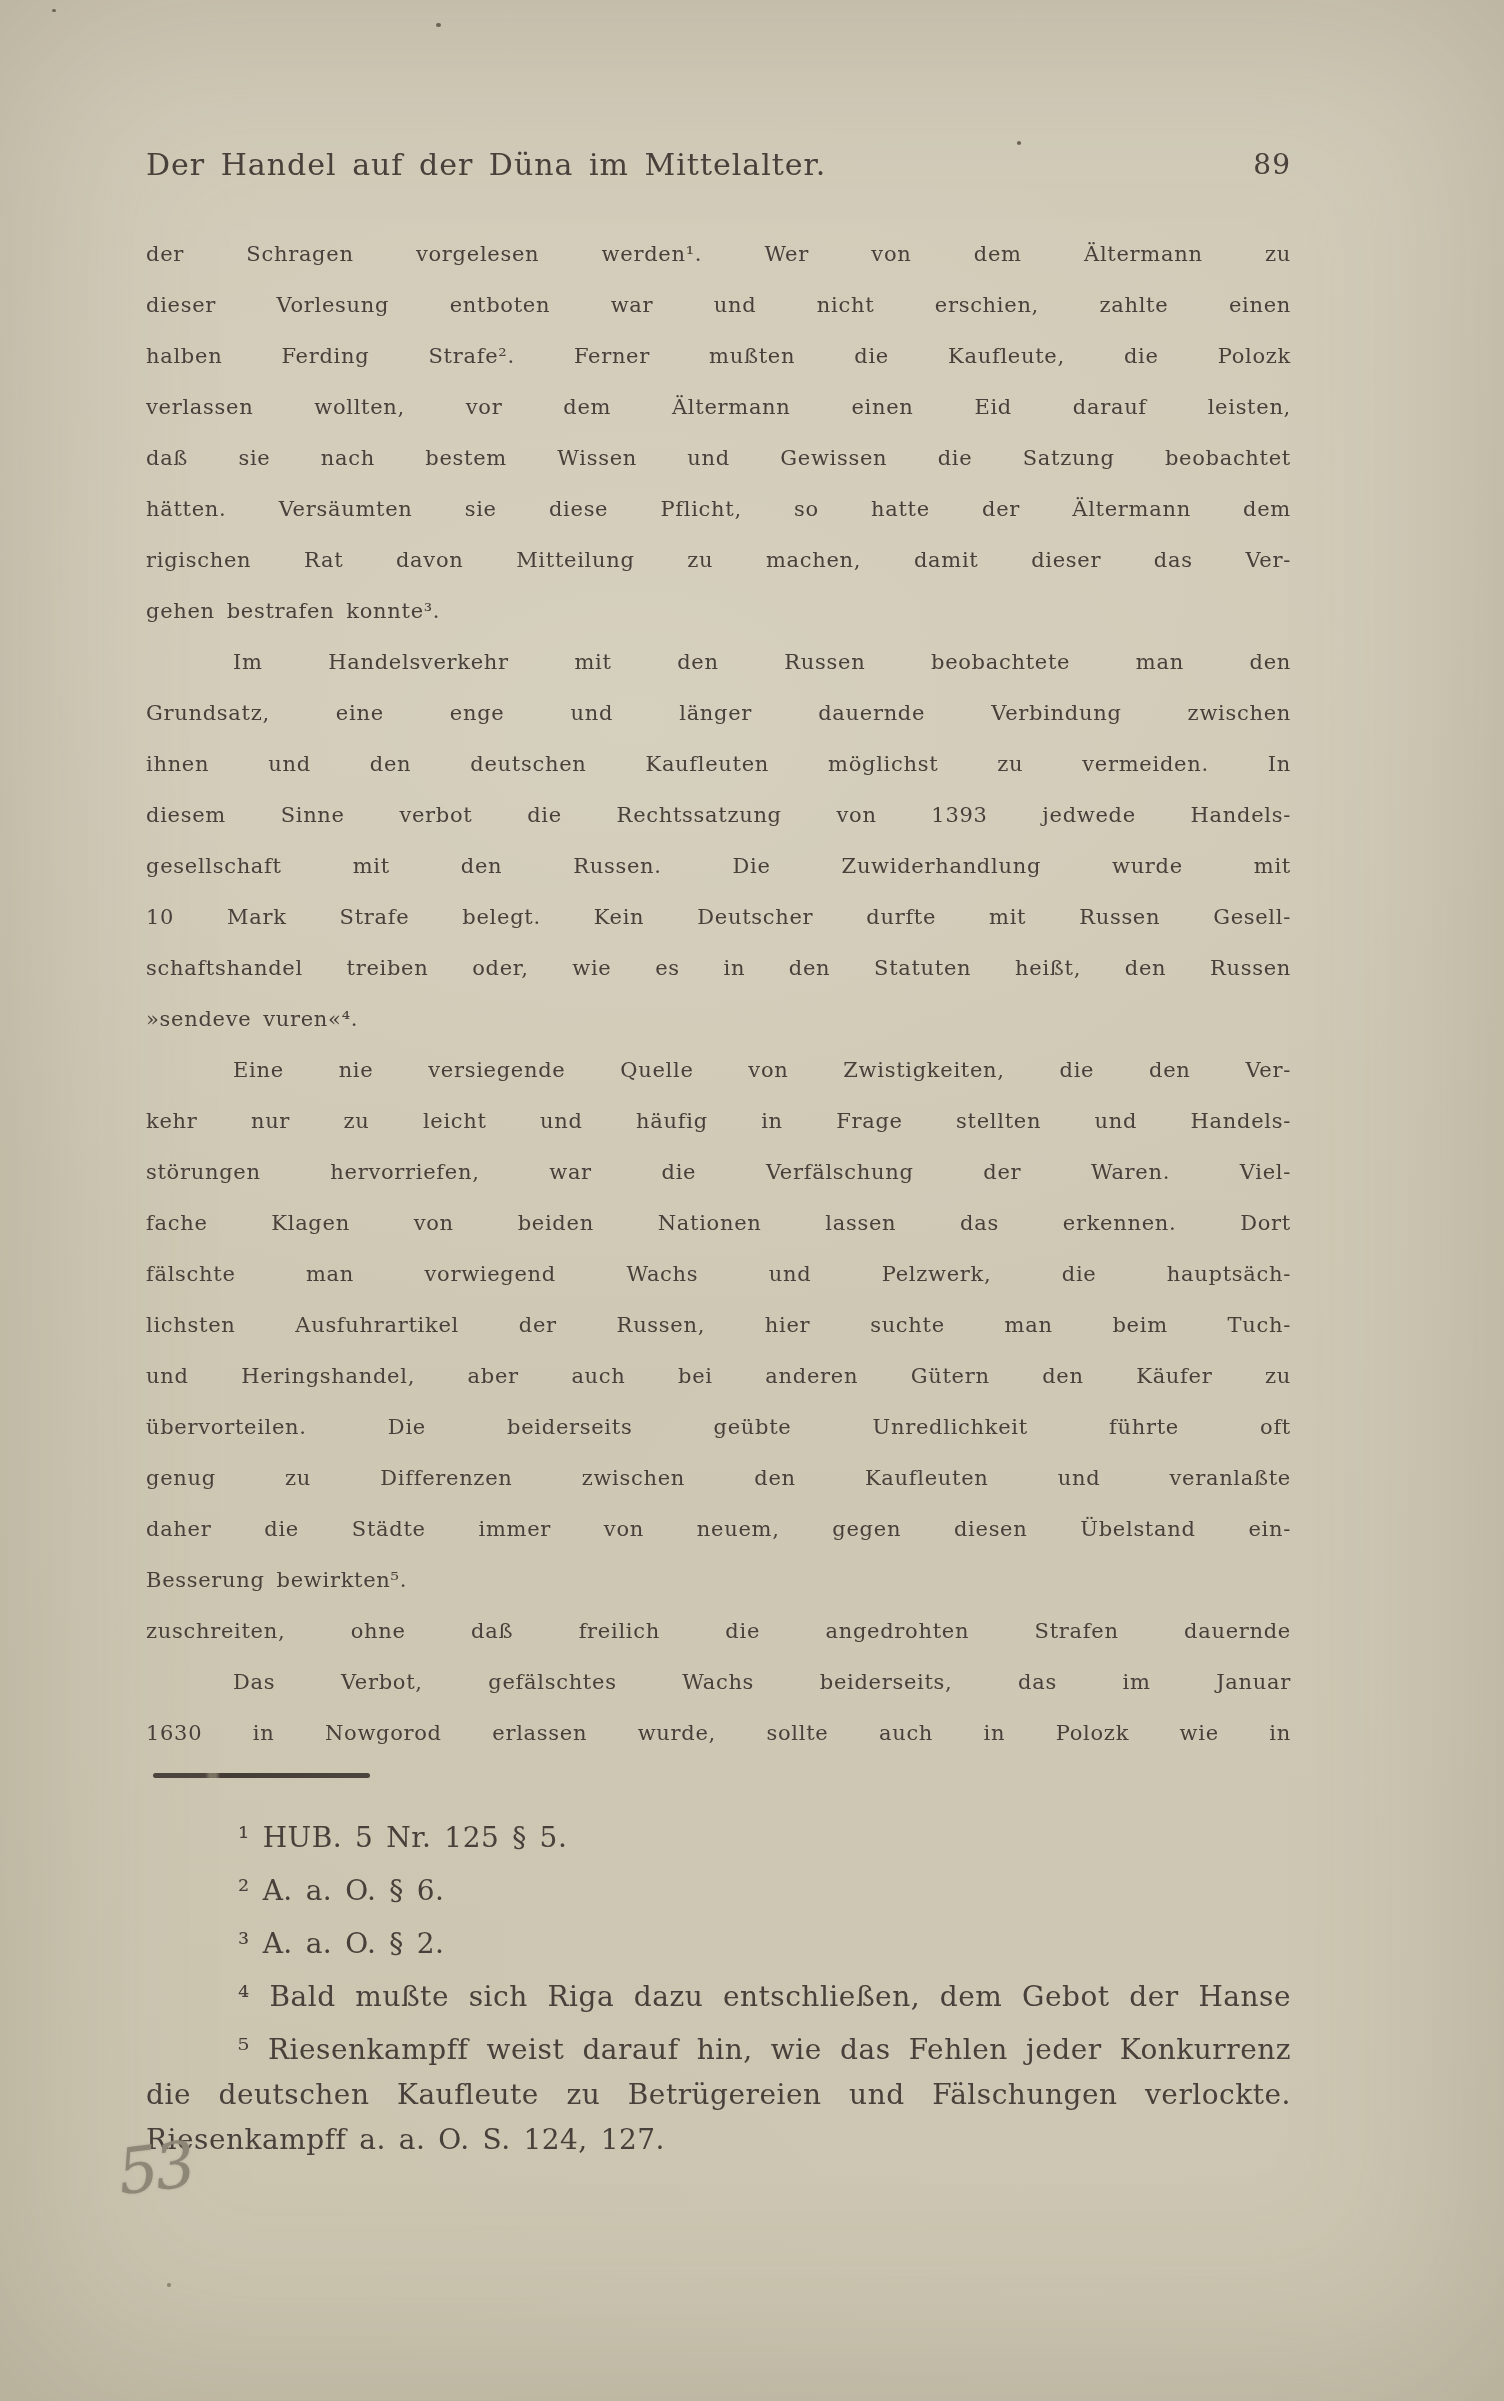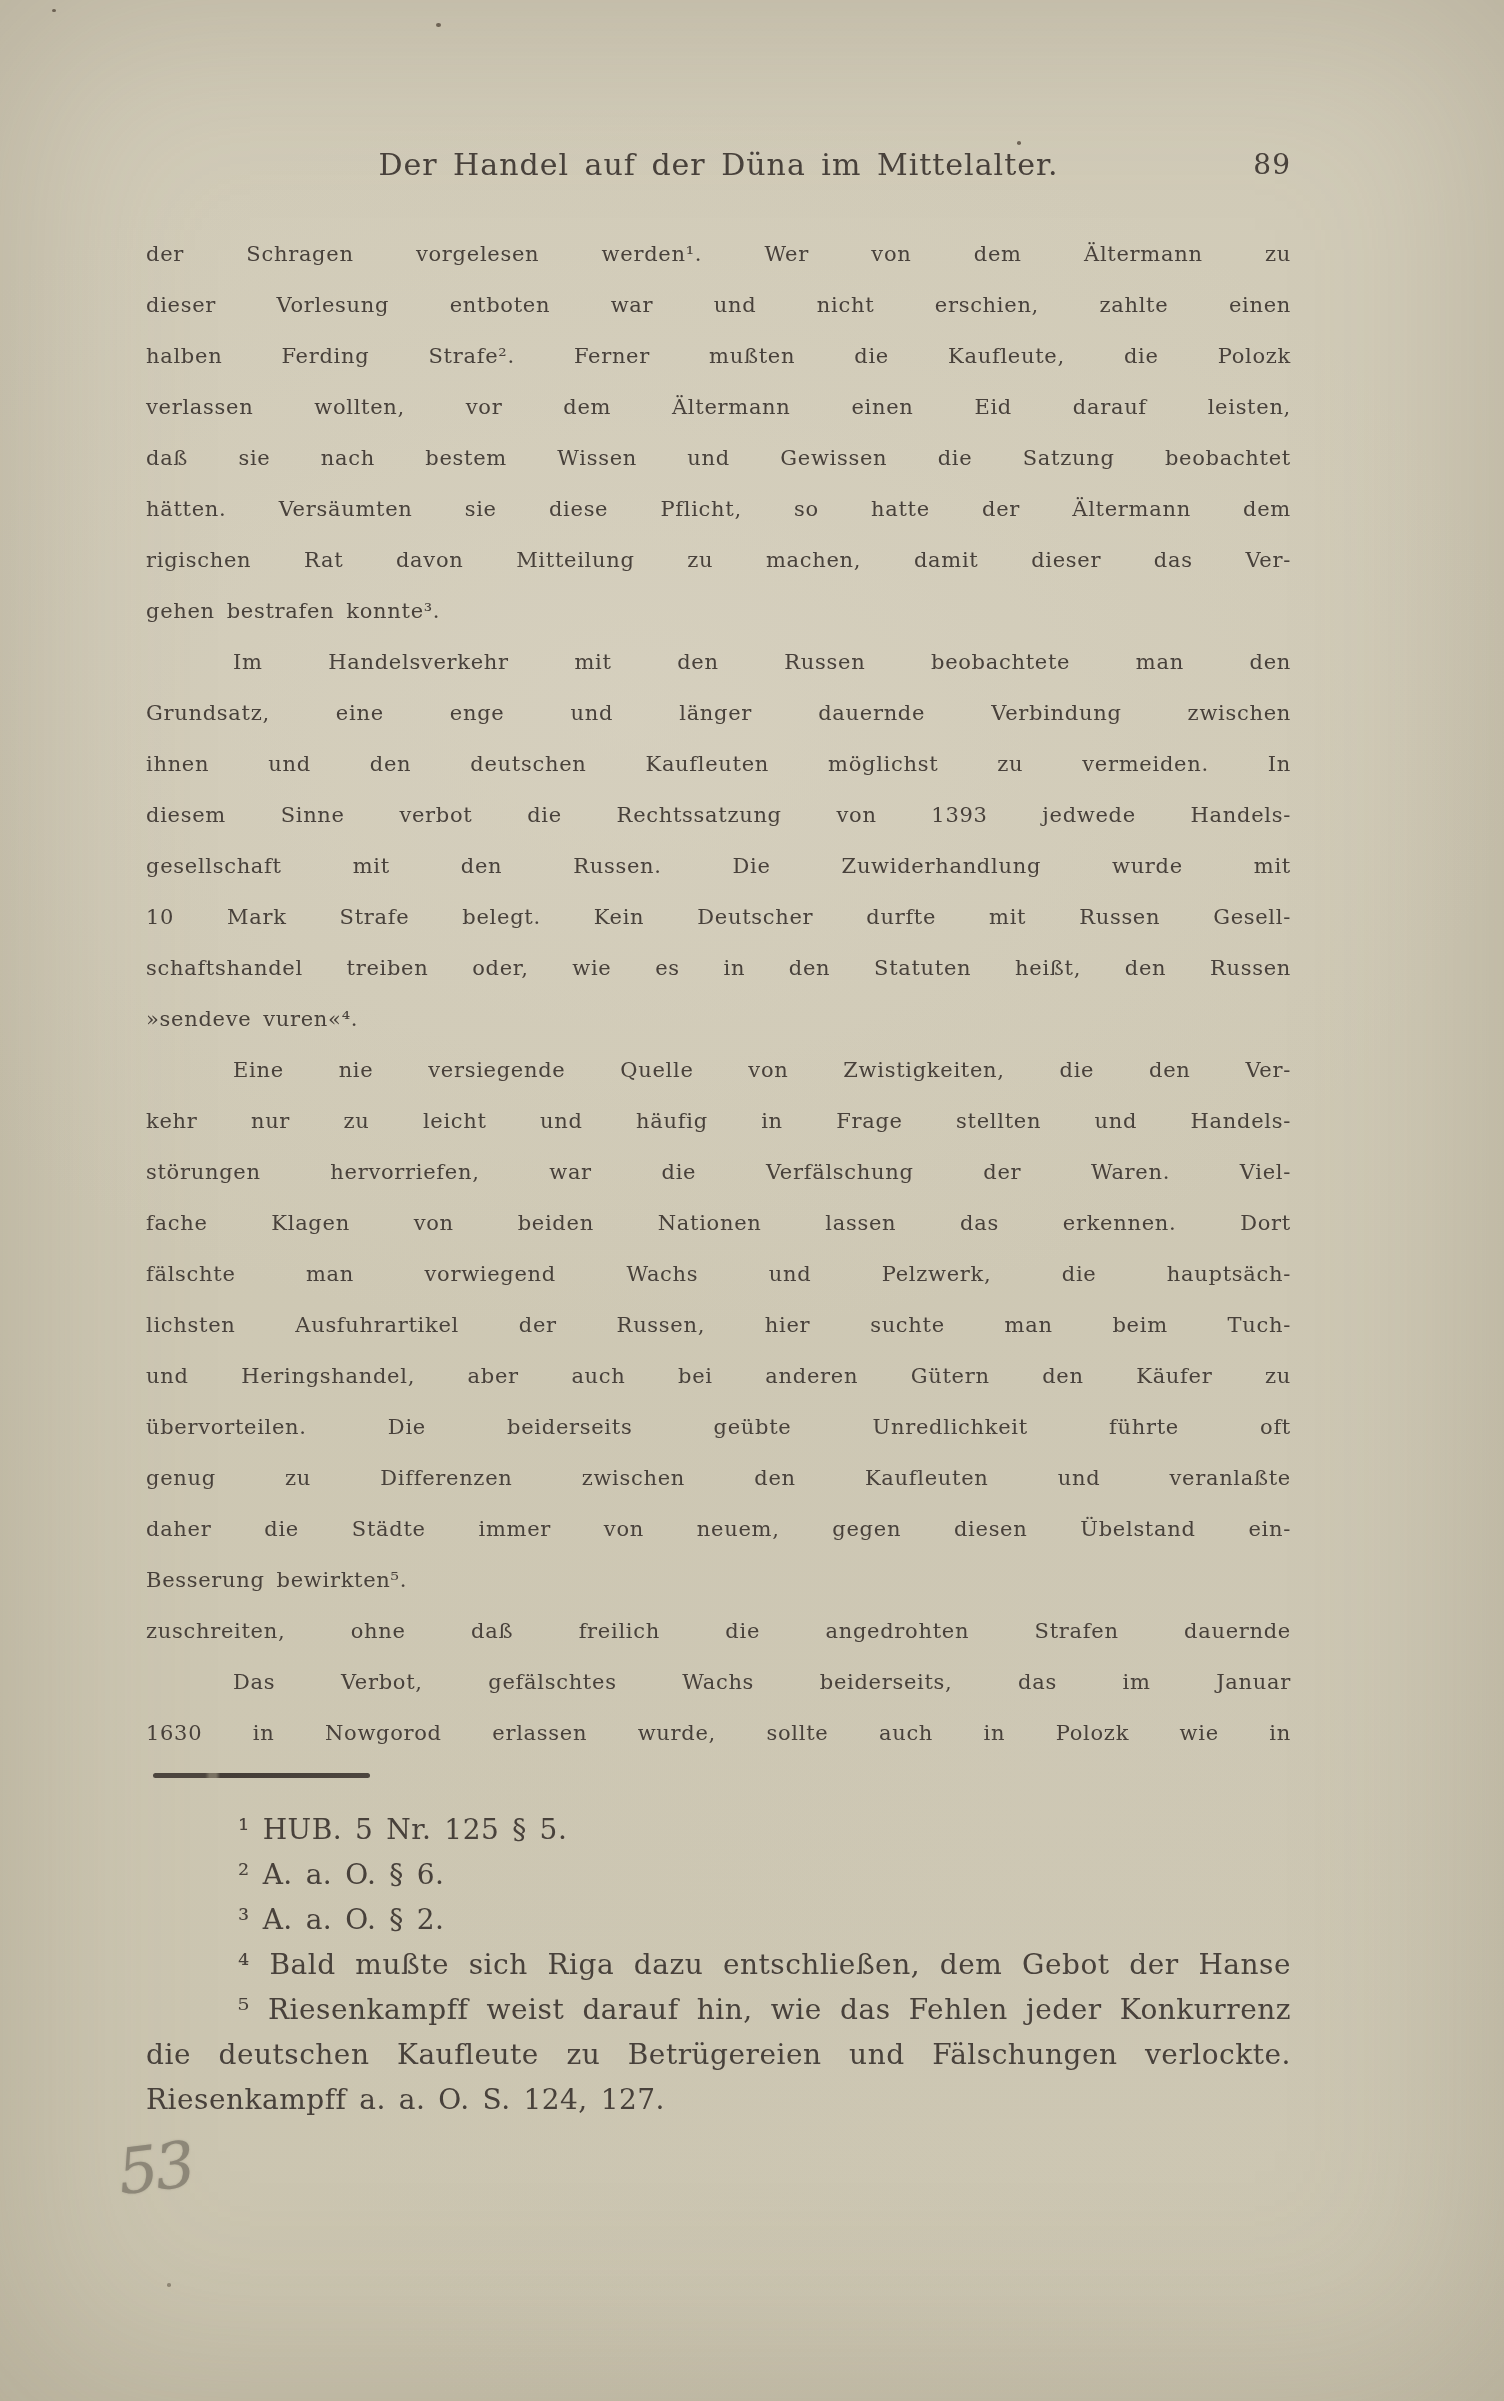--- a/index.html
+++ b/index.html
@@ -22,21 +22,21 @@
     pointer-events: none;
   }
   .page-header {
     position: absolute;
     left: 146px; top: 142px; width: 1145px; height: 45px;
     font-size: 30px; line-height: 45px;
     letter-spacing: 1px;
     word-spacing: 5px;
   }
   .page-header .title {
-    display: block; text-align: center;
+    display: block; 
     filter: blur(0.2px);
   }
   .page-header .pagenum {
     position: absolute; right: 0; top: 0;
     font-size: 28px; line-height: 45px;
     filter: blur(0.2px);
   }
   .body-text {
     position: absolute;
     left: 146px; top: 229px; width: 1145px;
@@ -68,21 +68,21 @@
     filter: blur(0.2px);
   }
   .fline {
     height: 45px; line-height: 45px;
     font-size: 28px;
     letter-spacing: 0.5px;
     word-spacing: 3.5px;
     text-align: left;
   }
   .fline.just { text-align: justify; text-align-last: justify; }
-  .fline.ind  { padding-left: 92px; }
+  .fline.ind  { padding-left: 92px; margin-top: 8px; }
   .pencil-mark {
     position: absolute;
     left: 118px; top: 2132px;
     font-size: 63px;
     font-style: italic;
     color: #8d8778;
     transform: rotate(-7deg);
     text-shadow: 0 0 2px rgba(141,135,120,0.55);
     letter-spacing: -3px;
   }

